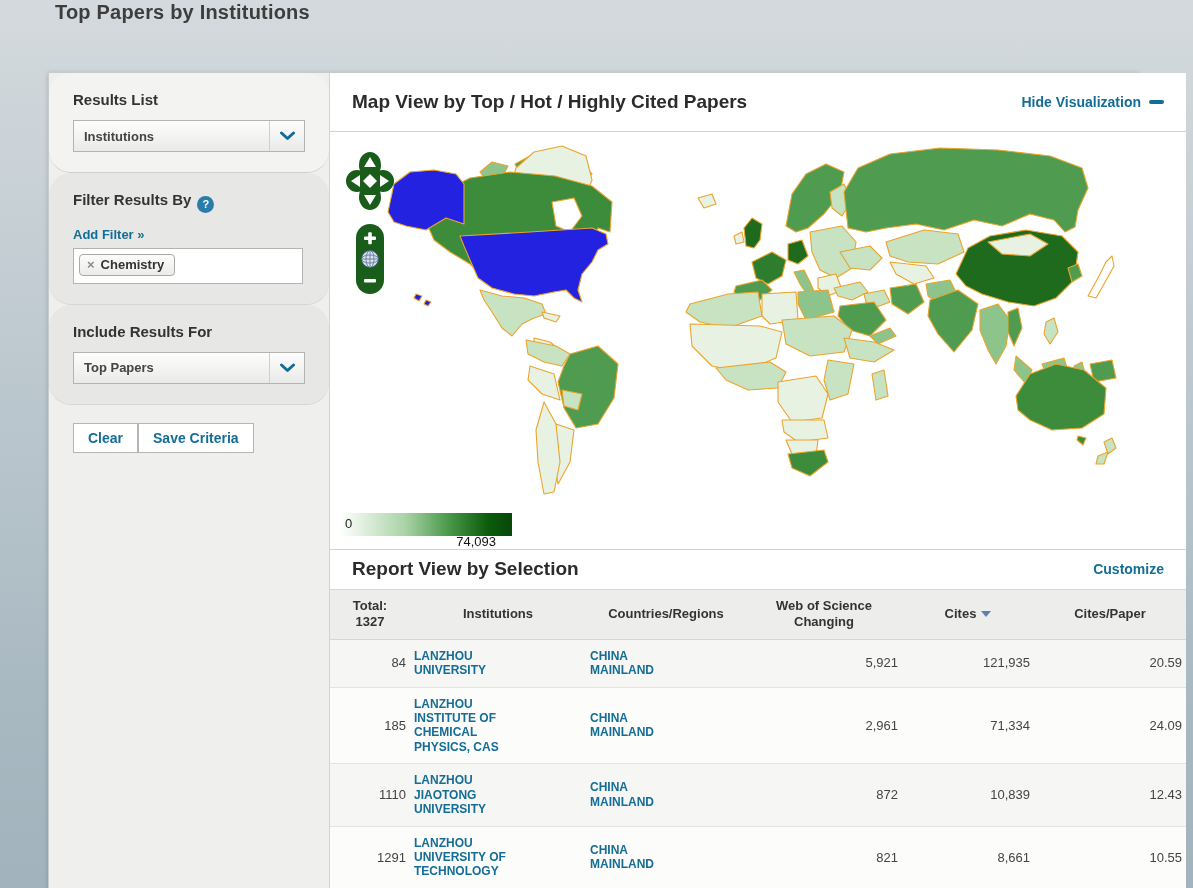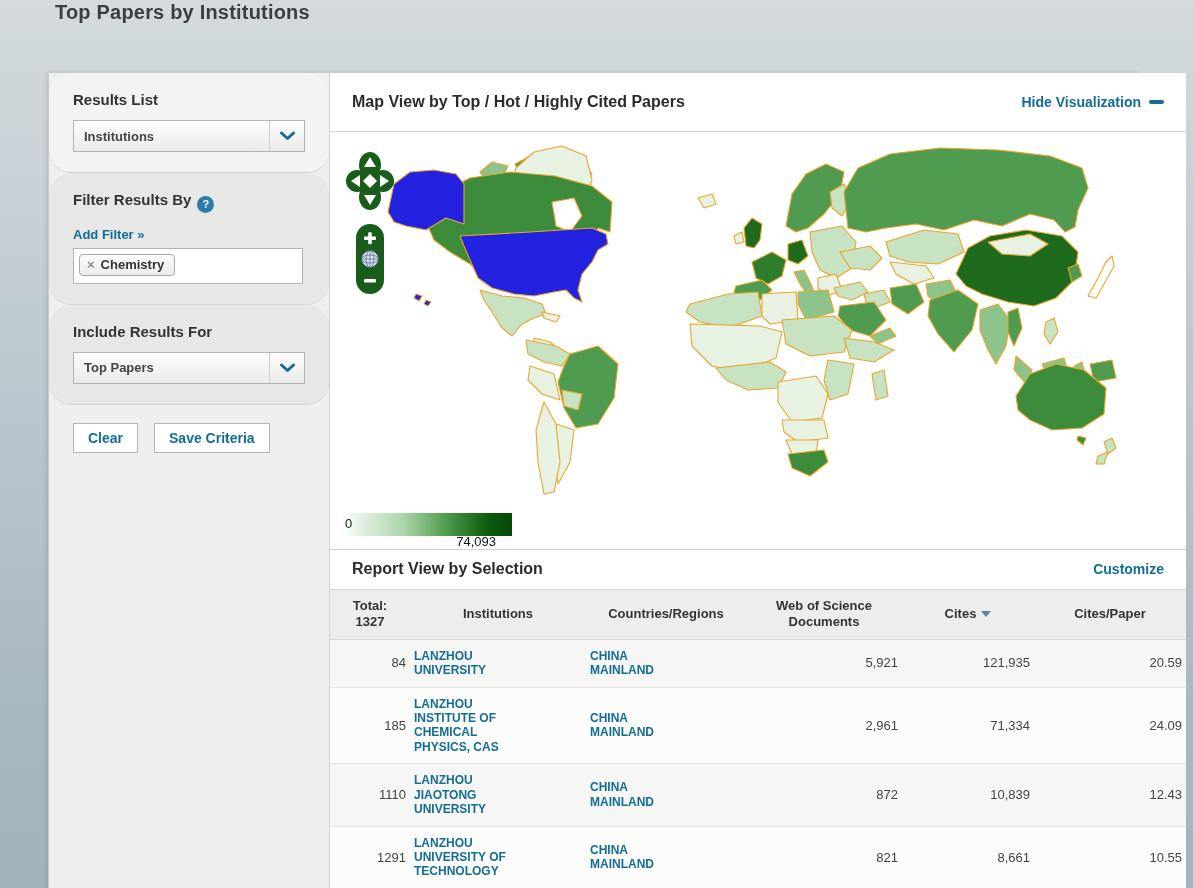--- a/index.html
+++ b/index.html
@@ -40,33 +40,33 @@
   }
   .filter-note{font-size:12px;font-style:italic;color:#999;margin:0 0 10px 0;line-height:1.3;}
   .add-filter{font-size:13px;font-weight:bold;color:var(--accent);text-decoration:none;display:inline-block;margin-bottom:6px;cursor:pointer;}
   .chip-box{background:#fff;border:1px solid #b3b3b1;padding:5px;width:218px;min-height:24px;}
   .chip{
     display:inline-flex;align-items:center;gap:6px;border:1px solid #a9a9a7;border-radius:4px;
     background:linear-gradient(#fcfcfc,#ececea);padding:2px 10px 3px 7px;cursor:pointer;
   }
   .chip .x{color:#8a8a8a;font-weight:bold;font-size:13px;line-height:1;}
   .chip .chip-label{font-size:13px;font-weight:bold;color:#333;}
-  .btn-row{display:flex;gap:16px;}
+  .btn-row{display:flex;gap:0;}
   .btn{
     background:#fff;border:1px solid #b5b5b3;color:var(--accent);
     font-size:14px;font-weight:bold;padding:6px 14px;cursor:pointer;
     font-family:inherit;
   }
   
   .main{flex:1;display:flex;flex-direction:column;background:#fff;position:relative;}
   .map-header{
     height:60px;box-sizing:border-box;border-bottom:1px solid #d2d2d0;
     display:flex;align-items:center;justify-content:space-between;padding:0 22px;
   }
-  .section-title{font-size:16px;font-weight:bold;color:#2b2b2b;}
+  .section-title{font-size:19px;font-weight:bold;color:#2b2b2b;}
   .tool-link{display:flex;align-items:center;gap:8px;color:var(--accent);font-size:14px;font-weight:bold;text-decoration:none;cursor:pointer;}
   .minus-glyph{display:inline-block;width:15px;height:4px;background:var(--accent);border-radius:2px;}
   .map-canvas{position:relative;height:428px;background:#fff;border-bottom:1px solid #d2d2d0;box-sizing:border-box;overflow:hidden;}
   #map-svg{position:absolute;left:0;top:0;}
   #map-svg path,#map-svg polygon{stroke:var(--map-border);stroke-width:1.1;stroke-linejoin:round;stroke-linecap:round;}
   .sel{fill:var(--map-selected);}
   .d{fill:var(--map-dark);}
   .dm{fill:var(--map-dmed);}
   .md{fill:var(--map-meddark);}
   .m{fill:var(--map-medium);}
@@ -297,21 +297,21 @@
 
     <table class="report">
       <thead>
         <tr>
           <th class="col-total">
             <span style="display:block">Total:</span>
             <span style="display:block">1327</span>
           </th>
           <th class="col-inst">Institutions</th>
           <th class="col-country">Countries/Regions</th>
-          <th class="col-wos" style="width:148px">Web of Science Documents</th>
+          <th class="col-wos" style="width:148px">Web of Science Changing</th>
           <th class="col-cites">
             <span>Cites</span><span class="sort-caret"></span>
           </th>
           <th class="col-cpp">Cites/Paper</th>
         </tr>
       </thead>
       <tbody>
         <tr>
           <td class="cell-rank">84</td>
           <td class="cell-inst"><a class="cell-link">LANZHOU UNIVERSITY</a></td>

